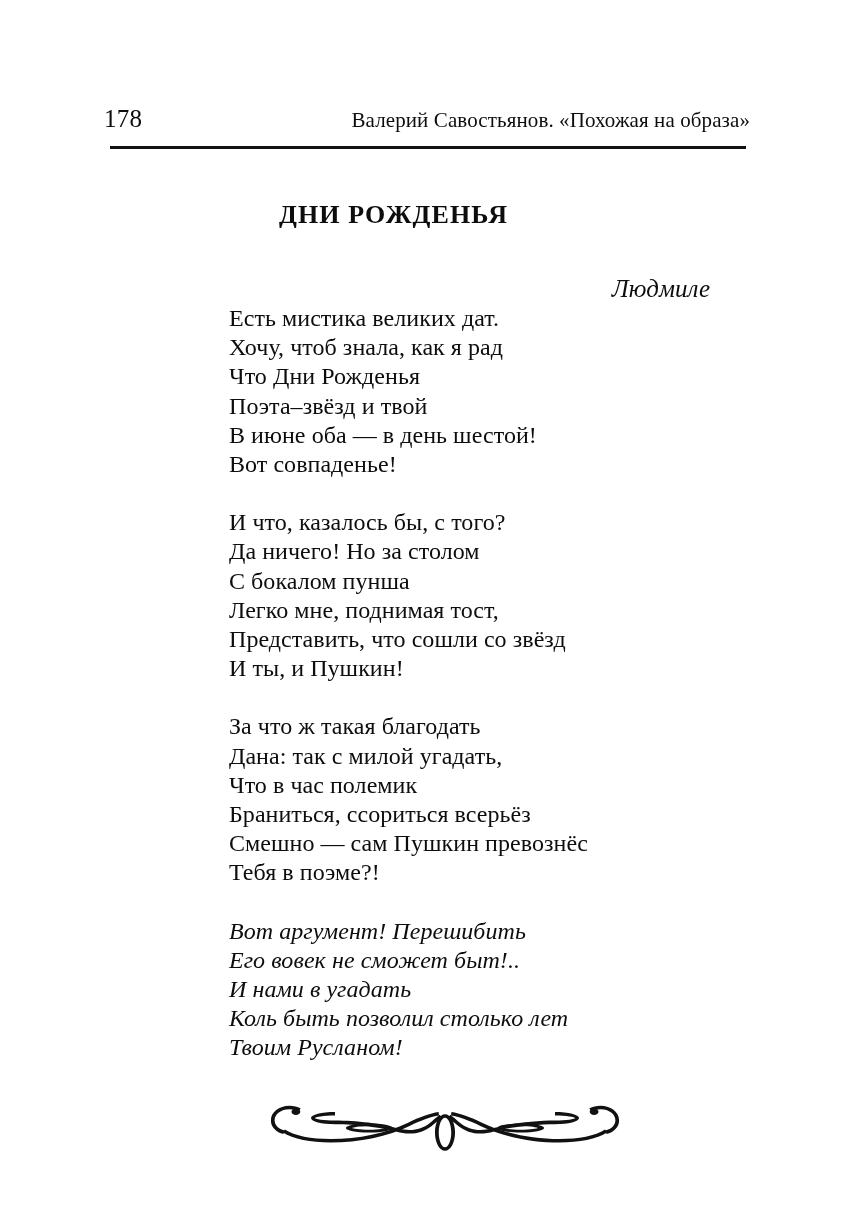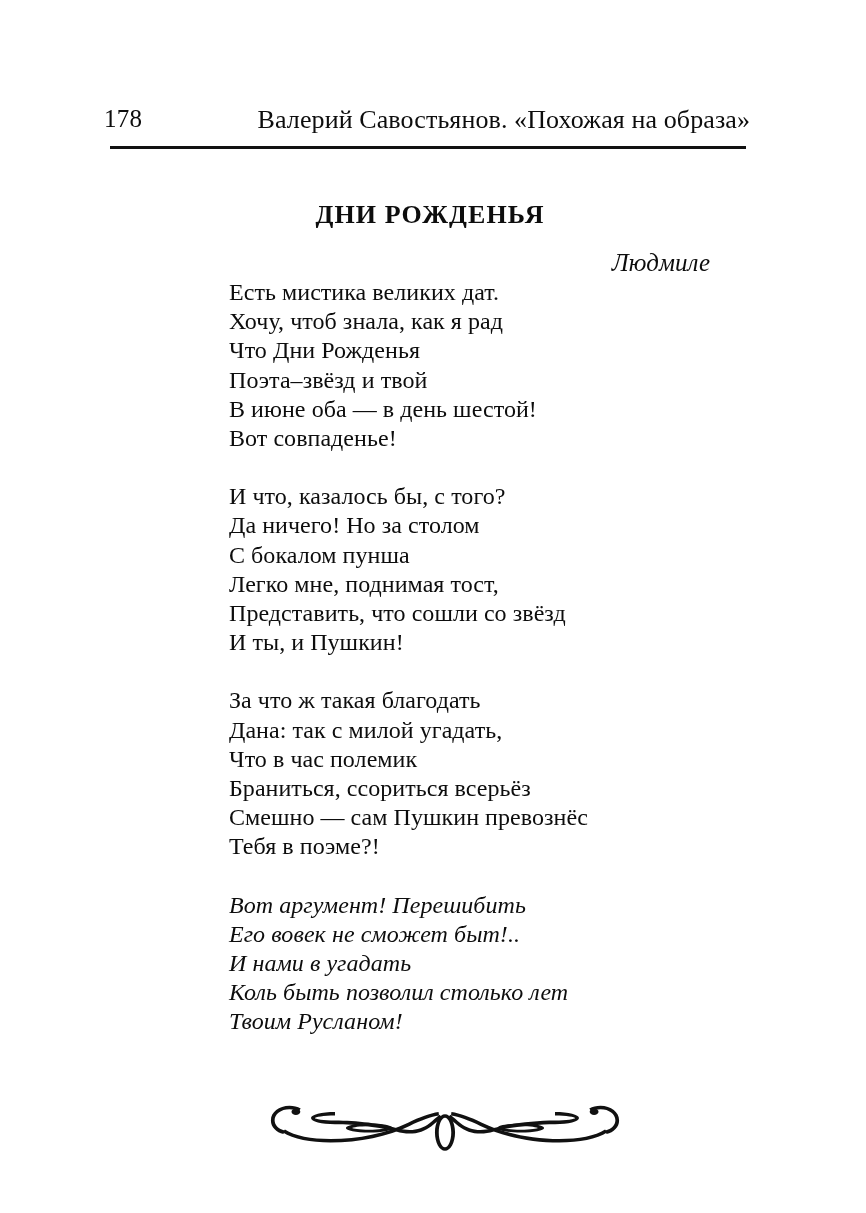--- a/index.html
+++ b/index.html
@@ -34,21 +34,21 @@
     font-size: 25px;
     line-height: 34px;
     letter-spacing: 0.2px;
     white-space: nowrap;
     text-align: right;
   }
   .head-title {
     position: absolute;
     right: 0;
     top: 2px;
-    font-size: 26px;
+    font-size: 21px;
     line-height: 32px;
     white-space: nowrap;
     letter-spacing: 0.1px;
   }
   .head-rule {
     position: absolute;
     left: 110px;
     top: 146px;
     width: 636px;
     height: 3px;
@@ -59,32 +59,32 @@
   .poem-block {
     position: absolute;
     left: 229px;
     top: 198px;
     width: 482px;
   }
   .poem-title {
     font-size: 26px;
     font-weight: bold;
     letter-spacing: 1.1px;
-    text-align: center;
+    text-align: left;
     width: 302px;
     margin: 0 0 0 50px;
     line-height: 34px;
     white-space: nowrap;
   }
   .dedication {
     font-style: italic;
     font-size: 25px;
     line-height: 30px;
     text-align: right;
-    margin-top: 16px;
+    margin-top: 42px;
     margin-right: 1px;
     white-space: nowrap;
   }
   .stanzas {
     margin-top: 0;
   }
   .stanza {
     margin: 0 0 29px 0;
   }
   .stanza:last-child {

